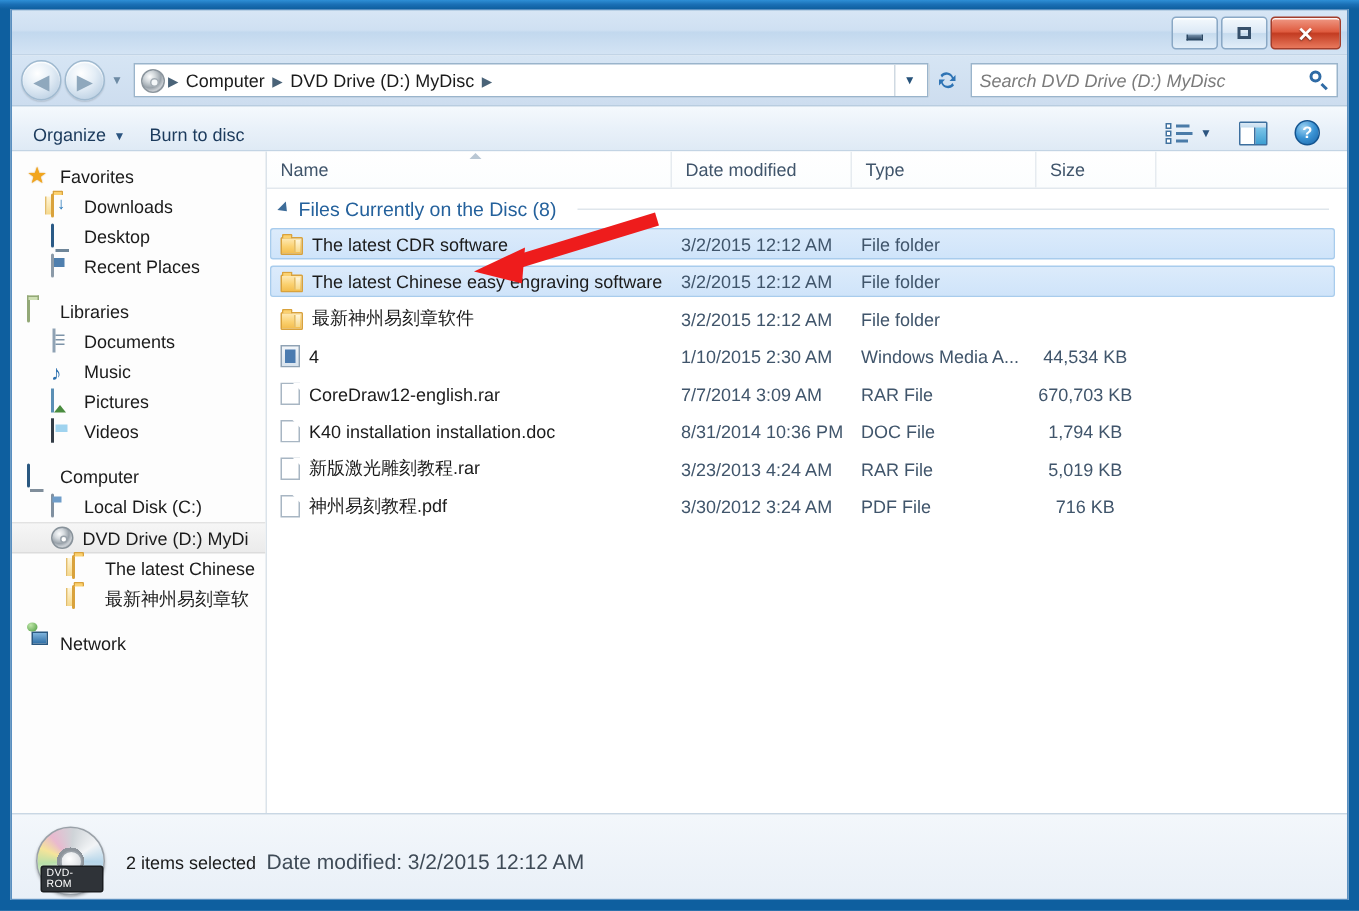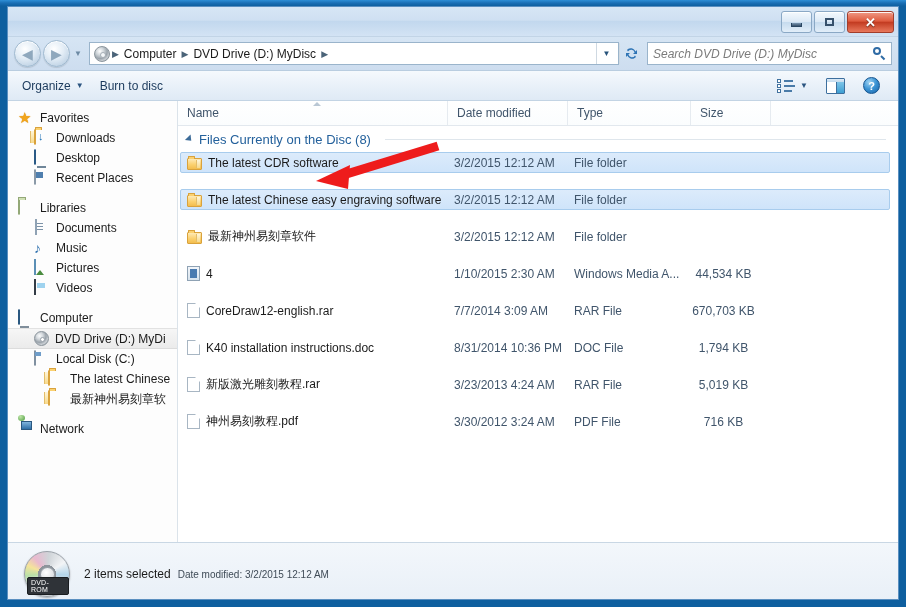--- a/index.html
+++ b/index.html
@@ -122,21 +122,21 @@
   }
   .magnifier::after {
     content:''; position:absolute; left:8px; top:8px; width:5px; height:2px;
     background:#2f6ba5; transform:rotate(45deg); transform-origin: left center;
   }
   
   #toolbar {
     height: 29px;
     background: linear-gradient(to bottom, #f5f9fd 0%, #e9f1f9 50%, #dfeaf5 100%);
     border-bottom: 1px solid #c3d4e4;
-    display: flex; align-items: center; padding: 0 6px;
+    display: flex; align-items: flex-end; padding: 0 6px;
   }
   .tbitem {
     font-size: 12px; color: #1b3a5c; padding: 3px 8px;
     display: flex; align-items: center; gap: 5px; white-space: nowrap;
   }
   .tb-caret { font-size: 8px; color: #2c5580; }
   #tbright { margin-left: auto; display: flex; align-items: center; gap: 2px; padding-right: 4px; }
   .viewicon { width: 18px; height: 14px; position: relative; }
   .viewicon .col {
     position:absolute; left:0; width:4px; height:4px; border:1px solid #41729f; box-sizing:border-box; background:#fff;
@@ -284,21 +284,21 @@
   .gtri {
     width:0;height:0;border-top:4px solid transparent;border-bottom:4px solid transparent;
     border-left:5px solid #3d6c99; margin-right:1px;
     transform: rotate(45deg);
   }
   #grouplabel { font-size: 13px; color: #24619c; white-space: nowrap; }
   #groupline { flex:1; height:1px; background:#dfe6ec; margin-left: 8px; margin-right: 12px; }
   .frow {
     height: 21px; display: flex; align-items: center;
     box-sizing: border-box; border: 1px solid transparent;
-    margin: 0 8px 16px 2px;
+    margin: 0 8px 4px 2px;
   }
   .frow.sel {
     background: linear-gradient(to bottom, #dcebfb 0%, #cfe4fa 100%);
     border: 1px solid #a8cced; border-radius: 2px;
   }
   .fname {
     display: flex; align-items: center; gap: 6px;
     box-sizing: border-box; padding-left: 6px; overflow: hidden; white-space: nowrap;
   }
   .fcell { font-size: 12px; color: #40556b; box-sizing: border-box; white-space: nowrap; overflow: hidden; }
@@ -348,21 +348,21 @@
   }
   .disclabel {
     position: absolute; left: 2px; bottom: 1px;
     background: #2f3338; color: #fff;
     font-size: 7px; font-family: "Liberation Sans", sans-serif;
     padding: 1px 3px; border-radius: 2px; letter-spacing: .2px;
     border: 1px solid #1a1d20;
   }
   #statustext { display: flex; align-items: baseline; gap: 7px; }
   #selcount { font-size: 12px; color: #1b1b1b; }
-  #datemod { font-size: 10px; color: #3f4b57; }
+  #datemod { font-size: 14px; color: #3f4b57; }
 </style>
 </head>
 <body>
 
 <div id="window">
  <div id="frame">
 
   <div id="titlebar">
     <div id="wincontrols">
       <div class="wbtn">
@@ -485,27 +485,27 @@
           <span class="ic"><span class="ic-vid"></span></span>
           <span class="navlabel">Videos</span>
         </div>
       </div>
 
       <div class="navgroup">
         <div class="navrow">
           <span class="ic"><span class="ic-comp"></span></span>
           <span class="navlabel">Computer</span>
         </div>
+        <div class="navrow indent">
+          <span class="ic"><span class="ic-hdd"></span></span>
+          <span class="navlabel">Local Disk (C:)</span>
+        </div>
         <div class="navrow indent selected">
           <span class="ic ic-disc"></span>
           <span class="navlabel">DVD Drive (D:) MyDi</span>
-        </div>
-        <div class="navrow indent">
-          <span class="ic"><span class="ic-hdd"></span></span>
-          <span class="navlabel">Local Disk (C:)</span>
         </div>
         <div class="navrow indent2">
           <span class="ic"><span class="folder"></span></span>
           <span class="navlabel">The latest Chinese</span>
         </div>
         <div class="navrow indent2">
           <span class="ic"><span class="folder"></span></span>
           <span class="navlabel">最新神州易刻章软</span>
         </div>
       </div>
@@ -590,21 +590,21 @@
             <span class="lbl">CoreDraw12-english.rar</span>
               </div>
           <div class="fcell fdate" style="width:120px">7/7/2014 3:09 AM</div>
           <div class="fcell ftype" style="width:123px">RAR File</div>
           <div class="fcell fsize" style="width:80px">670,703 KB</div>
         </div>
 
         <div class="frow">
           <div class="fname" style="width:264px">
                 <span class="filedoc"></span>
-            <span class="lbl">K40 installation instructions.doc</span>
+            <span class="lbl">K40 installation installation.doc</span>
               </div>
           <div class="fcell fdate" style="width:120px">8/31/2014 10:36 PM</div>
           <div class="fcell ftype" style="width:123px">DOC File</div>
           <div class="fcell fsize" style="width:80px">1,794 KB</div>
         </div>
 
         <div class="frow">
           <div class="fname" style="width:264px">
                 <span class="filedoc"></span>
             <span class="lbl">新版激光雕刻教程.rar</span>

